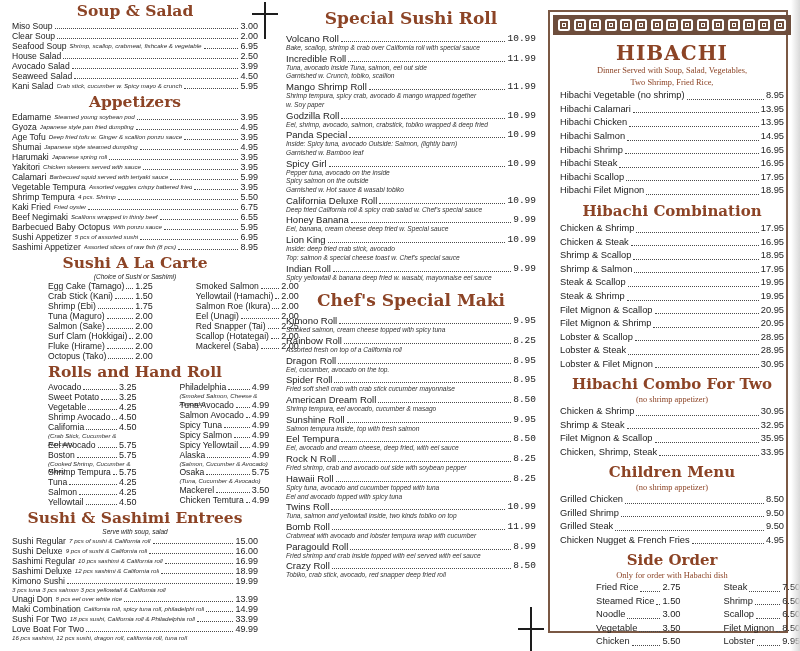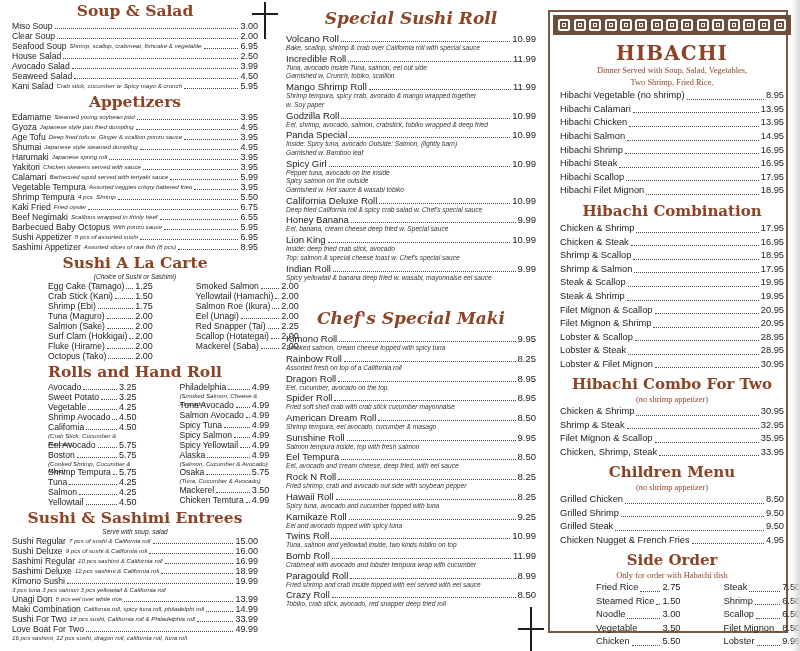--- a/index.html
+++ b/index.html
@@ -15,40 +15,40 @@
   .col{position:absolute;top:0;}
   #col-left{left:12px;width:246px;padding-top:0;}
   #col-middle{left:286px;width:250px;padding-top:6px;}
 
   
   .sec-title{
     font-family:"DejaVu Serif",serif;font-weight:bold;color:#8c4426;
     text-align:center;white-space:nowrap;
   }
   #col-left .sec-title{font-size:15.5px;line-height:19px;margin:1px 0 1px;}
-  #col-middle .sec-title{font-size:17px;line-height:21px;margin:2px 0 4px;font-style:italic;}
-  #col-middle .sec-block + .sec-block{margin-top:26px;}
+  #col-middle .sec-title{font-size:17px;line-height:21px;margin:2px 0 4px;}
+  #col-middle .sec-block + .sec-block{margin-top:8px;}
 
   .subt{text-align:center;}
   #col-left .subt{font-size:6.5px;line-height:8px;font-style:italic;color:#222;}
 
   
   .row{display:flex;align-items:flex-end;width:100%;}
   .nm{white-space:nowrap;}
   .ds{font-style:italic;white-space:nowrap;overflow:hidden;flex-shrink:1;margin-left:3px;color:#2b2b2b;}
   .leader{flex:1;min-width:4px;border-bottom:1px dotted #4a4a4a;margin:0 2px 2px 2px;}
   .pr{white-space:nowrap;}
 
   #col-left .row{font-size:8.6px;line-height:10px;height:10px;}
   #col-left .ds{font-size:6.2px;}
   #col-left .pr{font-size:9px;}
   #col-left .note{font-size:6.2px;font-style:italic;line-height:7.6px;height:7.6px;color:#2b2b2b;}
 
   #col-middle .row{font-size:9.5px;line-height:11px;height:11px;}
-  #col-middle .pr{font-size:9.5px;}
+  #col-middle .pr{font-size:9.5px;font-family:Liberation Mono, monospace;}
   #col-middle .descl{font-size:6.6px;font-style:italic;line-height:8.7px;color:#333;}
 
   .twocol{display:flex;width:100%;}
   .tc{display:block;margin-left:36px;}
   .tc-l{width:48%;padding-right:5px;}
   .tc-r{width:52%;padding-left:2px;}
 
   
   #panel{
     position:absolute;left:548px;top:10px;width:240px;height:623px;
@@ -595,25 +595,20 @@
         <span class="leader"></span>
         <span class="pr">8.25</span>
       </div>
       <div class="descl">Fried shrimp, crab and avocado out side with soybean pepper</div>
       <div class="row">
         <span class="nm">Hawaii Roll</span>
         <span class="leader"></span>
         <span class="pr">8.25</span>
       </div>
       <div class="descl">Spicy tuna, avocado and cucumber topped with tuna</div>
-      <div class="row">
-        <span class="nm">Kamikaze Roll</span>
-        <span class="leader"></span>
-        <span class="pr">9.25</span>
-      </div>
       <div class="descl">Eel and avocado topped with spicy tuna</div>
       <div class="row">
         <span class="nm">Twins Roll</span>
         <span class="leader"></span>
         <span class="pr">10.99</span>
       </div>
       <div class="descl">Tuna, salmon and yellowtail inside, two kinds tobiko on top</div>
       <div class="row">
         <span class="nm">Bomb Roll</span>
         <span class="leader"></span>

